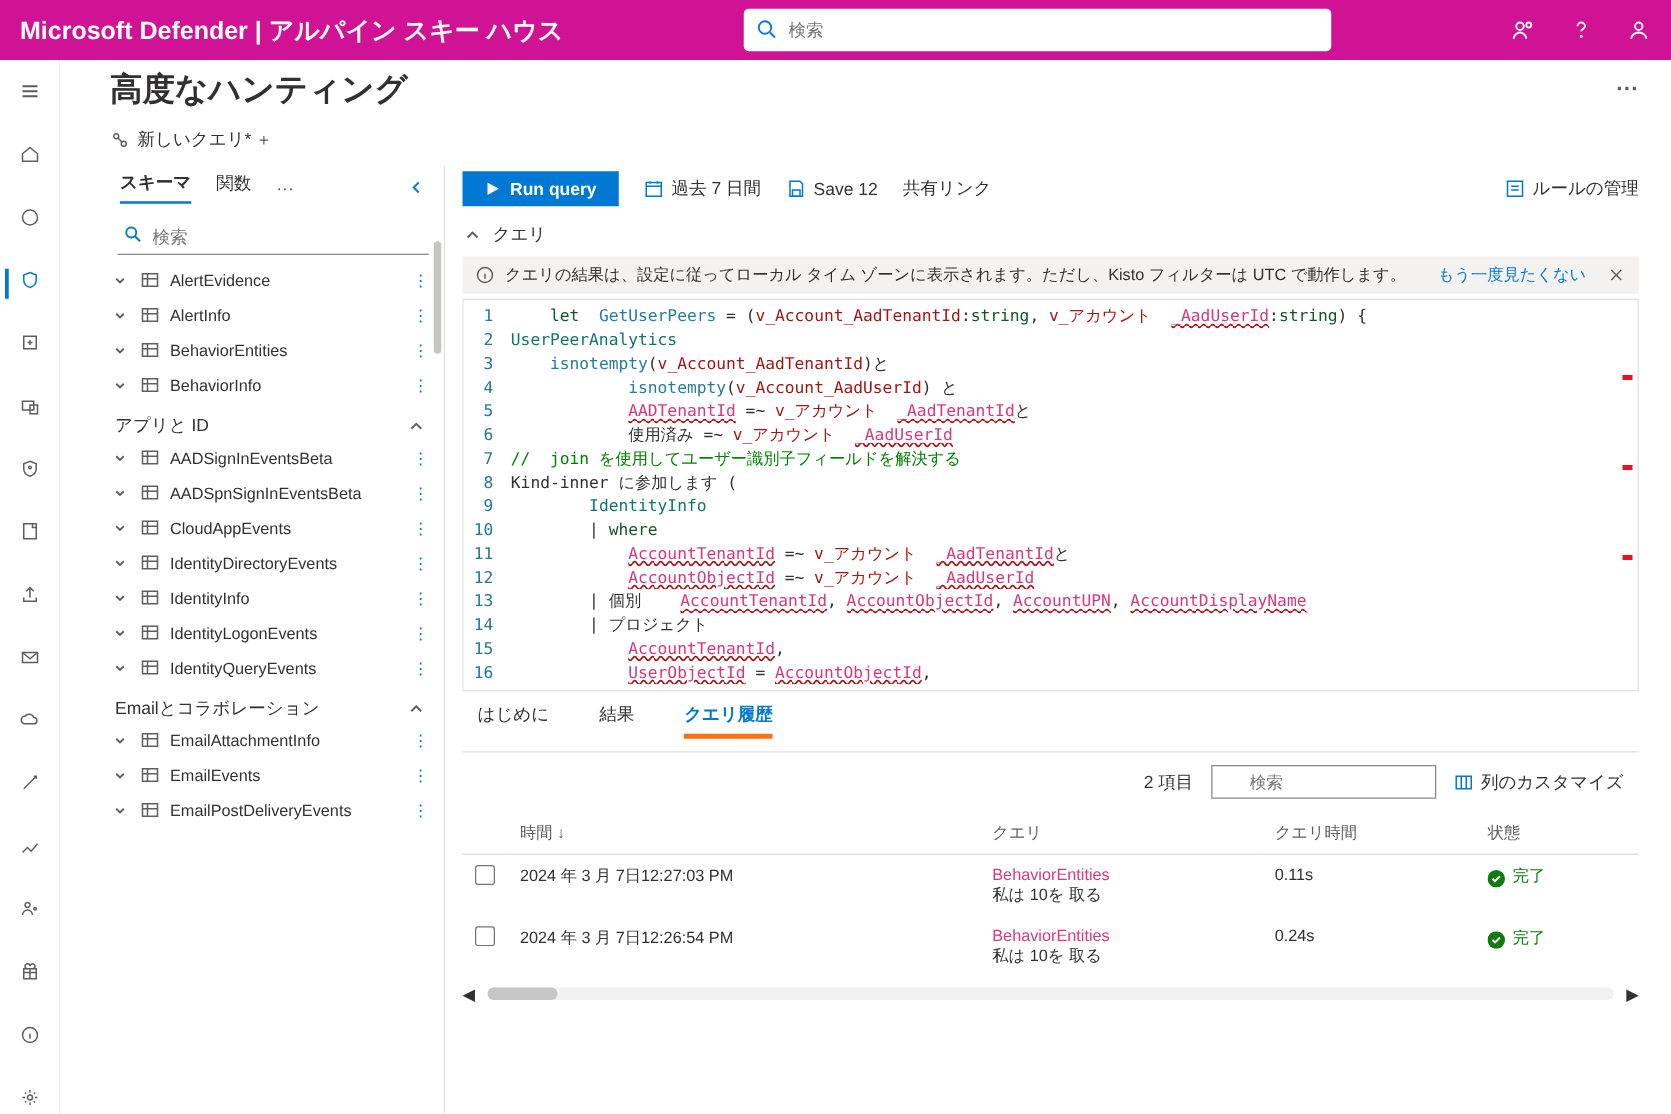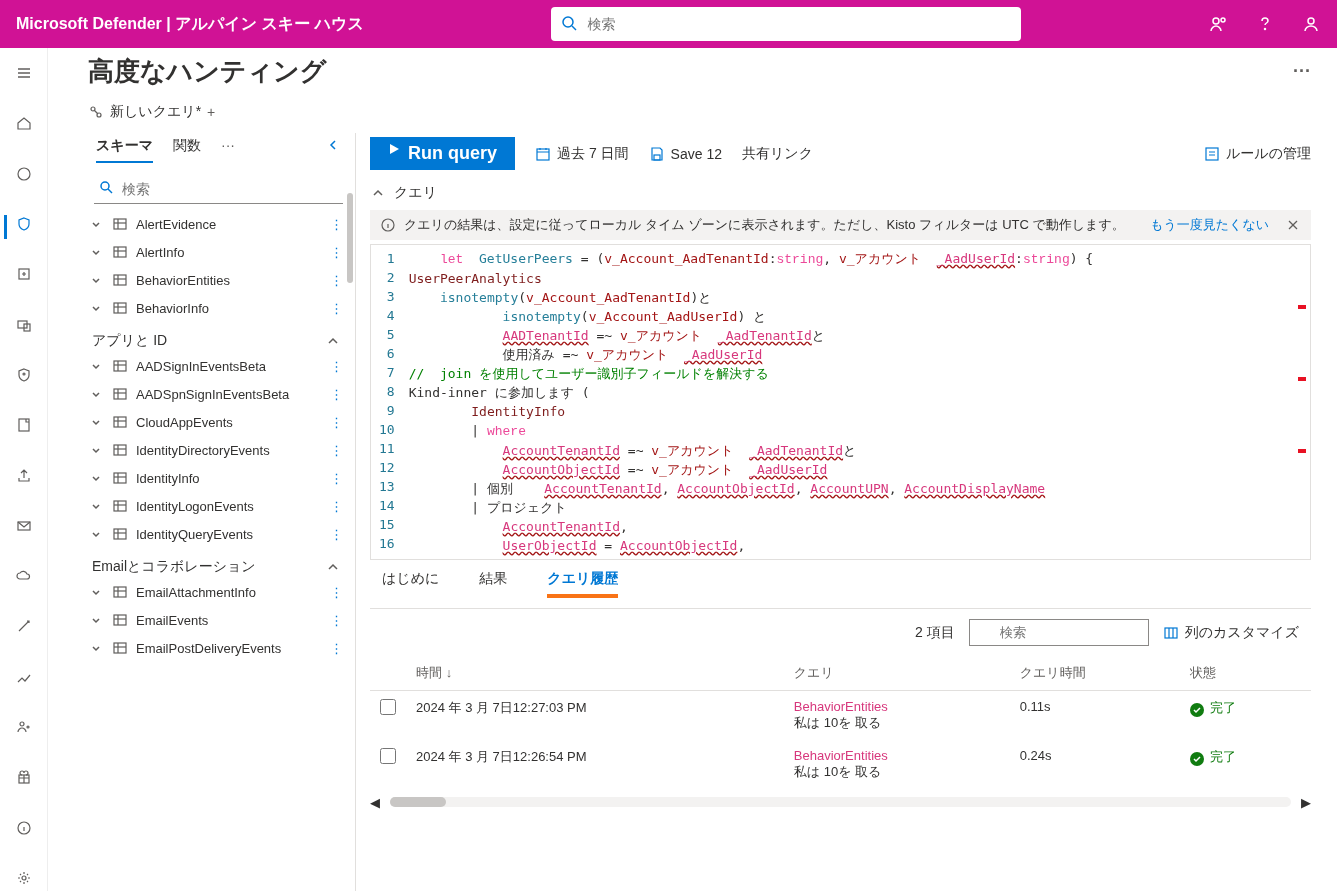--- a/index.html
+++ b/index.html
@@ -1,70 +1,70 @@
 <!DOCTYPE html>
 <html><head>
 <meta charset="utf-8">
 <style>
 * { box-sizing: border-box; margin: 0; padding: 0; }
 body { font-family: "Segoe UI", "Yu Gothic UI", sans-serif; font-size: 13px; color: #323130; background: #fff; overflow: hidden; width: 1337px; height: 891px; }
 
 .topbar { height: 48px; background: #d01295; display: flex; align-items: center; padding: 0 16px; color: #fff; }
-.topbar .brand { font-size: 16px; font-weight: 600; }
+.topbar .brand { font-size: 20px; font-weight: 600; }
 .topbar .search-wrap { margin: 0 auto; position: relative; }
 .topbar .search { width: 470px; height: 34px; border-radius: 4px; border: none; padding: 0 12px 0 36px; font-size: 14px; background: #fff; color: #666; }
 .topbar .search-ico { position: absolute; left: 10px; top: 8px; }
 .topbar .right { display: flex; gap: 26px; align-items: center; }
 .topbar .right .ico { cursor: pointer; }
 
 .shell { display: flex; height: calc(891px - 48px); }
 .rail { width: 48px; background: #fff; border-right: 1px solid #eee; display: flex; flex-direction: column; align-items: center; padding-top: 12px; gap: 24px; }
 .rail .ritem { width: 40px; height: 32px; display: flex; align-items: center; justify-content: center; color: #605e5c; cursor: pointer; position: relative; }
 .rail .ritem.active { color: #0078d4; }
 .rail .ritem.active::before { content:''; position:absolute; left:0; top:4px; width:3px; height:24px; background:#0078d4; }
 
 .content { flex: 1; display: flex; flex-direction: column; padding: 6px 26px 0 40px; overflow: hidden; }
 .page-title { font-size: 26px; font-weight: 600; margin-bottom: 14px; display:flex; justify-content:space-between; align-items:center;}
 .tabs-row { display: flex; align-items: center; gap: 6px; font-size: 14px; margin-bottom: 12px; }
 .tabs-row .qtab { display:flex; align-items:center; gap:6px; }
 
 .main-cols { display: flex; flex: 1; min-height: 0; }
 .left-panel { width: 268px; display: flex; flex-direction: column; border-right: 1px solid #e1dfdd; padding-right: 6px; position: relative; }
-.subtabs { display: flex; gap: 20px; font-size: 14px; padding: 4px 8px; }
+.subtabs { display: flex; gap: 20px; align-items: center; font-size: 14px; padding: 4px 8px; }
 .subtabs .stab { padding-bottom: 6px; cursor:pointer; }
 .subtabs .stab.active { border-bottom: 2px solid #0078d4; color: #323130; font-weight: 600; }
 .subtabs .collapse { margin-left: auto; color: #0078d4; cursor:pointer; }
 .schema-search { margin: 8px 6px 6px 6px; position: relative; }
 .schema-search input { width: 100%; border: none; border-bottom: 1px solid #8a8886; padding: 6px 6px 6px 28px; font-size: 14px; outline:none; }
 .schema-search .sico { position:absolute; left:4px; top:4px; color:#0078d4; }
 
 .group { padding: 10px 8px 2px 4px; font-size: 14px; display:flex; justify-content:space-between; align-items:center; cursor:pointer;}
 .table-row { display: flex; align-items: center; padding: 6px 0 6px 2px; gap: 8px; cursor:pointer; }
 .table-row .chev { width: 14px; color:#605e5c; }
 .table-row .tico { color:#605e5c; }
 .table-row .more { margin-left: auto; color:#0078d4; padding-right:6px; cursor:pointer; }
 .scroll-track { position:absolute; right:0; top:60px; width:8px; height:620px; background:transparent; }
 .scroll-thumb { position:absolute; right:2px; top:0; width:6px; height:90px; background:#c8c6c4; border-radius:3px; }
 
 .right-panel { flex: 1; display: flex; flex-direction: column; min-height: 0; padding-left: 14px; }
 .toolbar { display: flex; align-items: center; gap: 20px; padding: 4px 0 10px 0; }
-.btn-run { background: #0078d4; color: #fff; border: none; padding: 6px 18px; font-size: 18px; cursor:pointer; display:flex; align-items:flex-start; gap:8px; font-weight:600; }
+.btn-run { background: #0078d4; color: #fff; border: none; padding: 6px 18px; font-size: 14px; cursor:pointer; display:flex; align-items:center; gap:8px; font-weight:600; }
 .tool { display:flex; align-items:center; gap:6px; font-size:14px; color:#323130; cursor:pointer; }
 .tool svg { color:#0078d4; }
 .toolbar .spacer { flex:1; }
 
 .query-head { display:flex; align-items:center; gap:8px; font-size:14px; padding:4px 0; }
 .info-bar { display:flex; align-items:center; gap:8px; background:#f3f2f1; padding:6px 10px; margin:4px 0; font-size:13px; }
 .info-bar .close { margin-left:8px; cursor:pointer; color:#605e5c; }
 .info-bar .link { color:#0078d4; margin-left:auto; cursor:pointer; }
 
 .editor { border:1px solid #e1dfdd; background:#fff; font-family: Consolas, monospace; font-size:13px; display:flex; position:relative; }
 .gutter { background:#fff; color:#237893; padding:4px 8px; text-align:right; line-height:19px; user-select:none; }
 .code { padding:4px 6px; line-height:19px; white-space:pre; overflow:hidden; flex:1; position:relative; }
-.bl { color:#ec4899;font-family:Liberation Mono, monospace; } .gr { color:#008000; } .rd { color:#a31515; } .fn { color:#267f99; } .id { color:#7f1d1d; }
+.bl { color:#14532d; } .gr { color:#008000; } .rd { color:#a31515; } .fn { color:#267f99; } .id { color:#0f766e; }
 .sq-teal { color:#d7377c; text-decoration: underline wavy #a31515; }
 .err-marks { position:absolute; right:4px; top:60px; display:flex; flex-direction:column; gap:68px; }
 .err-marks .m { width:8px; height:4px; background:#e81123; }
 
 .result-tabs { display:flex; gap:40px; padding:10px 12px; font-size:14px; border-bottom:1px solid #e1dfdd; }
 .result-tabs .rt { padding-bottom:6px; cursor:pointer; }
 .result-tabs .rt.active { border-bottom:4px solid #f97316; color:#0078d4; font-weight:600; }
 
 .history-bar { display:flex; align-items:center; gap:14px; padding:10px 12px; font-size:14px; }
 .history-bar .r-search { border:1px solid #8a8886; padding:5px 8px 5px 30px; width:180px; position:relative; }

